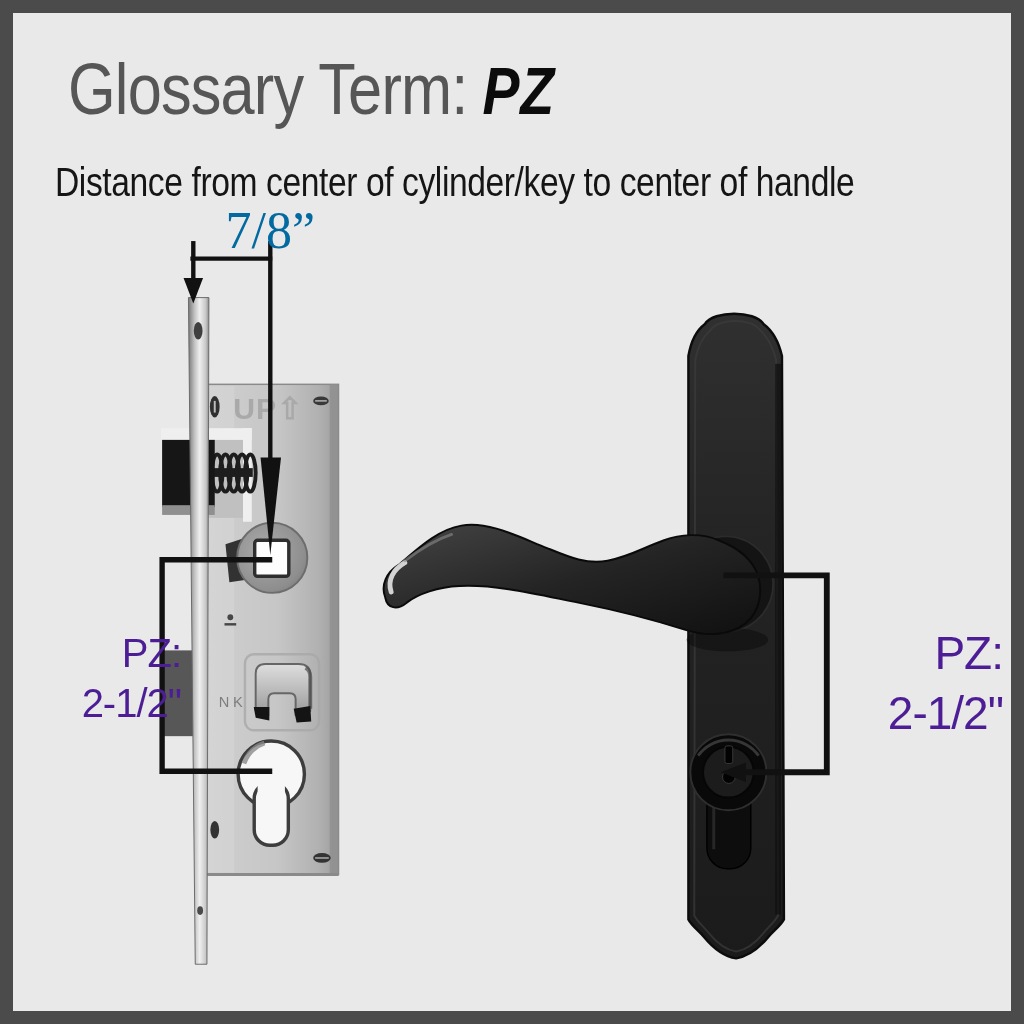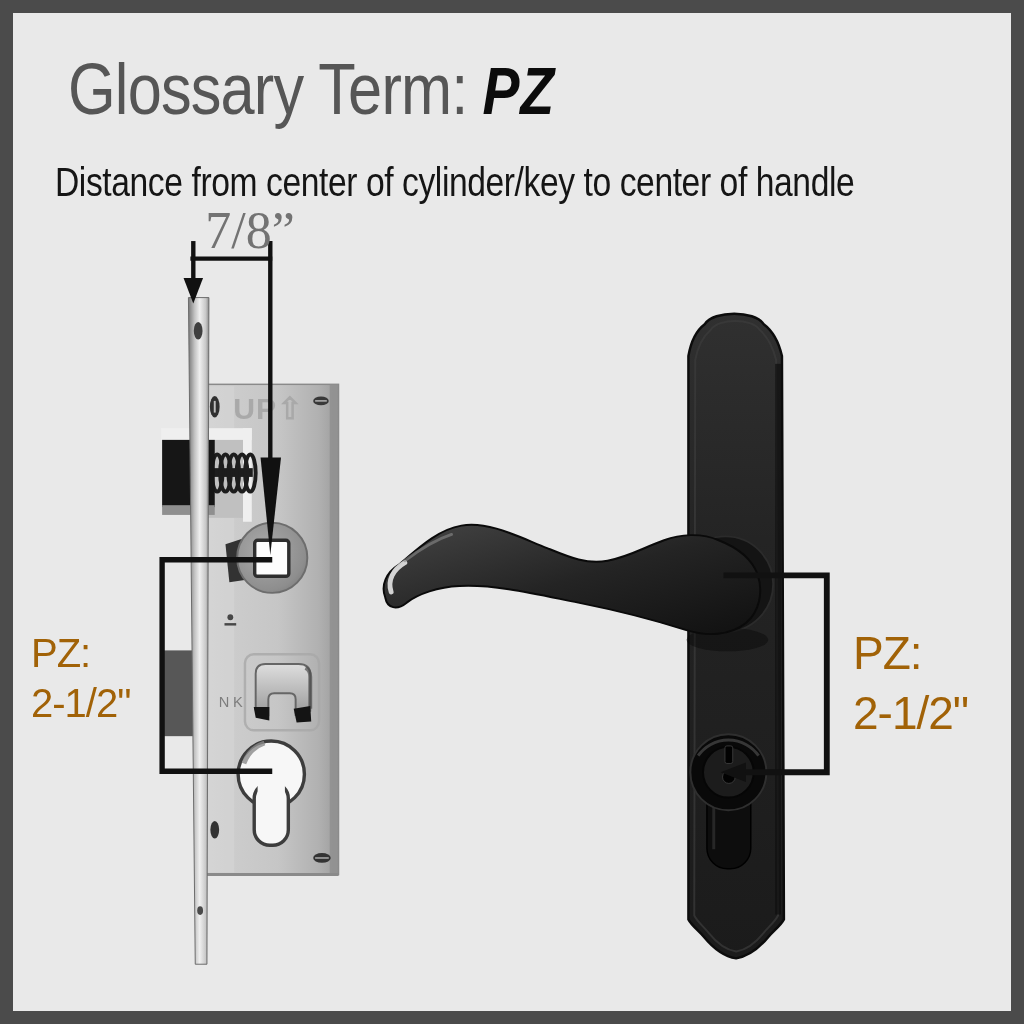--- a/index.html
+++ b/index.html
@@ -14,24 +14,24 @@
     position:absolute;left:55px;top:34px;display:flex;align-items:baseline;
     transform:scaleX(.84);transform-origin:0 50%;white-space:nowrap;
   }
   .title-label{font-size:73px;color:#565656;letter-spacing:-1px;}
   .title-term{font-size:66px;font-weight:700;font-style:italic;color:#0c0c0c;margin-left:18px;letter-spacing:1px;}
   .subtitle{
     position:absolute;left:42px;top:146px;font-size:41px;color:#151515;
     white-space:nowrap;transform:scaleX(.82);transform-origin:0 50%;letter-spacing:-.5px;
   }
   .dim-top{
-    position:absolute;left:172px;top:188px;width:130px;text-align:center;
-    font-family:"Liberation Serif",serif;font-size:52px;color:#737373;white-space:nowrap;
-  }
-  .dim-group{position:absolute;color:#a16207;text-align:left;white-space:nowrap;}
+    position:absolute;left:172px;top:188px;width:130px;text-align:right;
+    font-family:"Liberation Serif",serif;font-size:52px;color:#0369a1;white-space:nowrap;
+  }
+  .dim-group{position:absolute;color:#4c1d95;text-align:right;white-space:nowrap;}
   .dim-left{left:18px;top:615px;width:150px;font-size:40px;line-height:50px;letter-spacing:-1px;}
   .dim-right{left:840px;top:610px;width:150px;font-size:46px;line-height:60px;letter-spacing:-1px;}
 </style>
 </head>
 <body>
 
 <div class="frame">
 
   <svg class="layer" viewBox="0 0 1024 1024">
     <defs>

